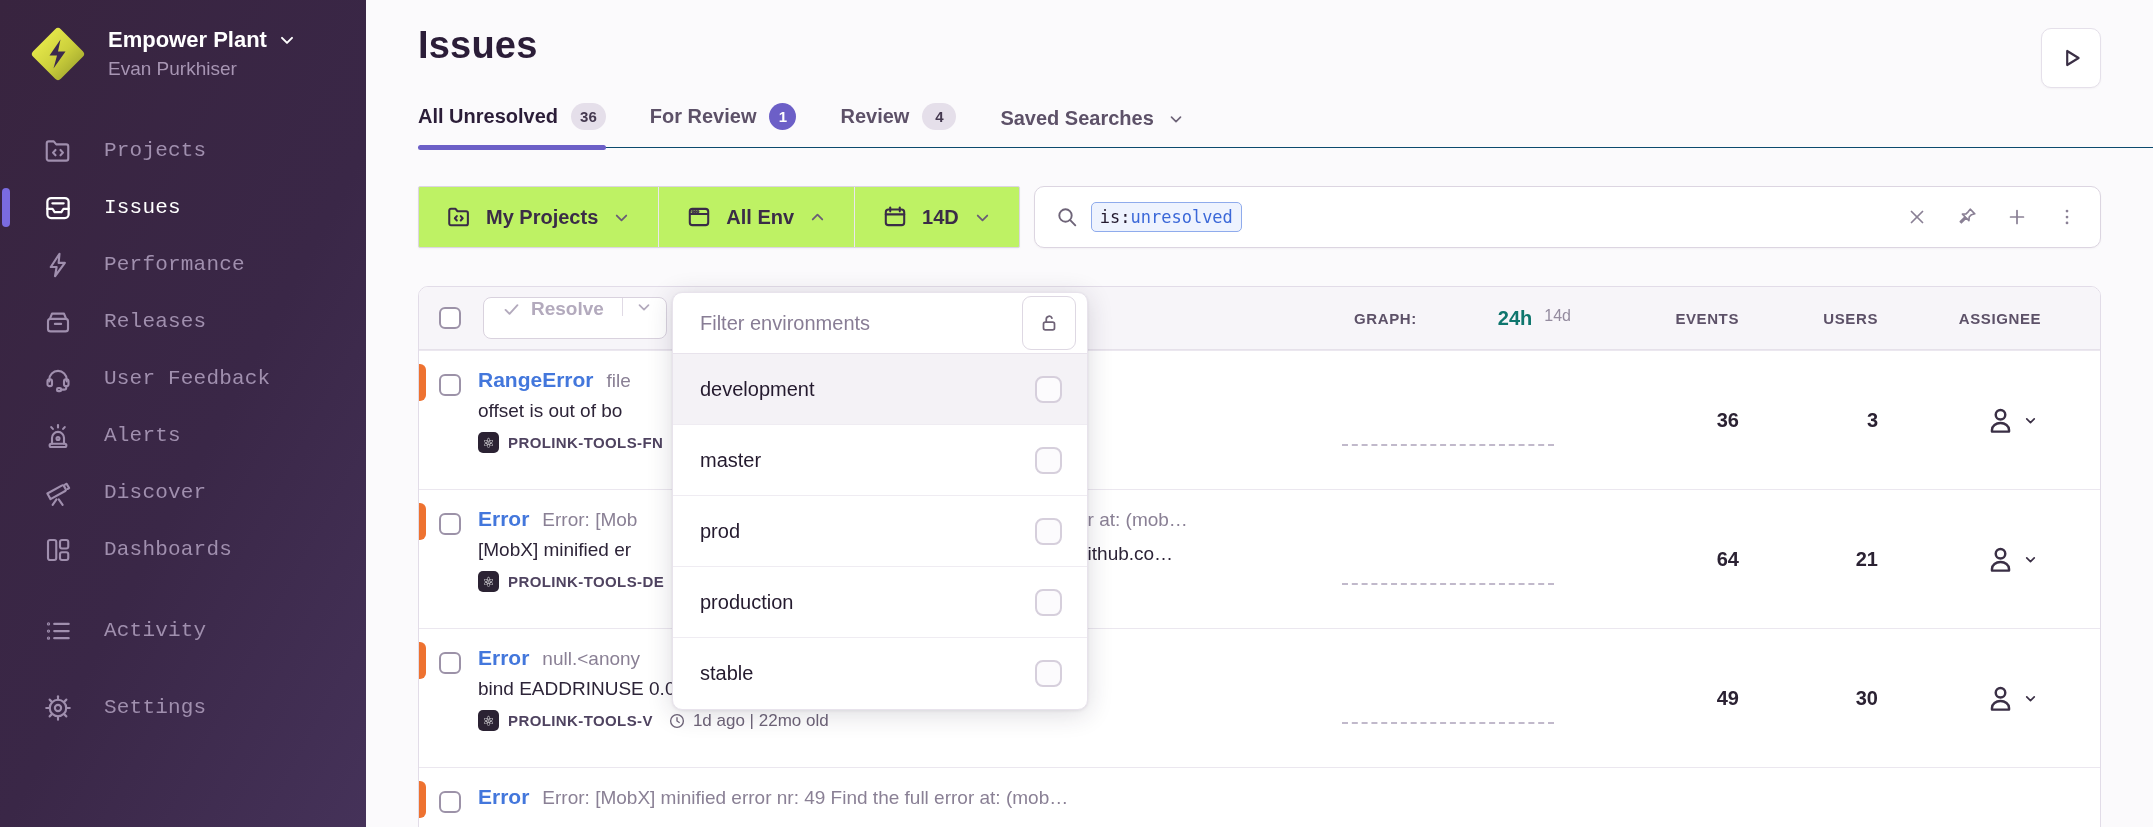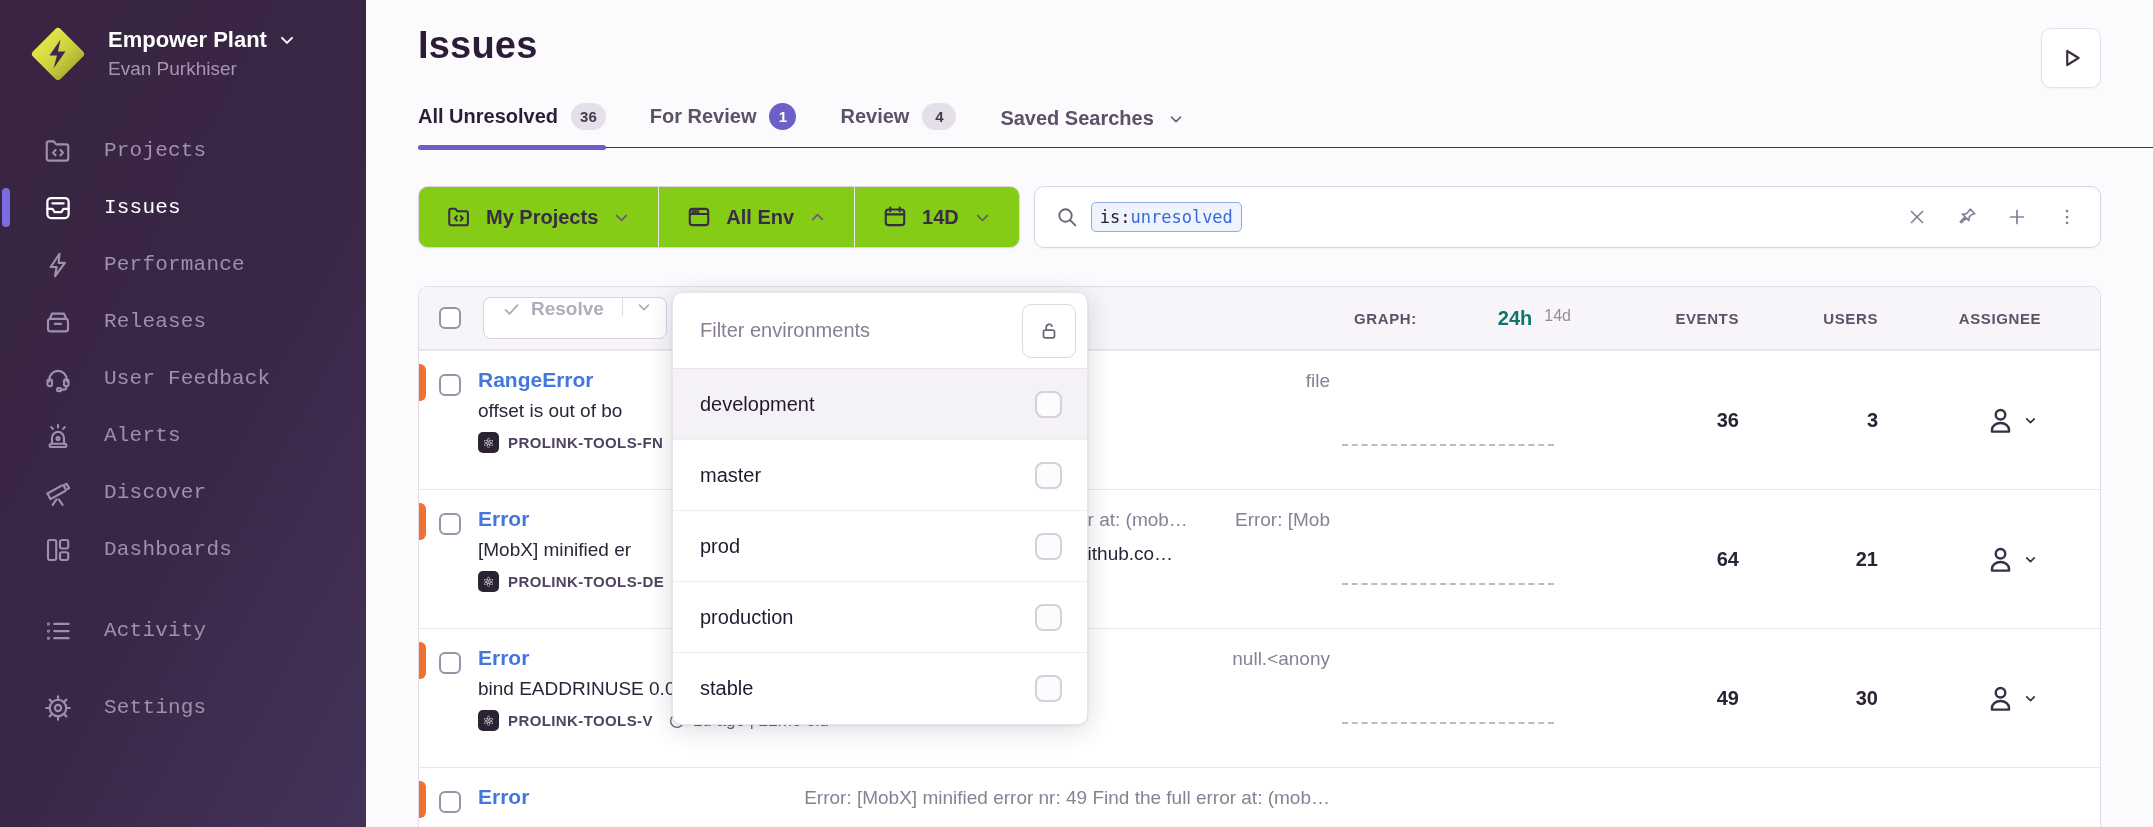--- a/index.html
+++ b/index.html
@@ -44,21 +44,21 @@
   .tab.active { color:#2b1d38; }
   .tab.active::after { content:""; position:absolute; left:0; right:0; bottom:-3px; height:5px;
     background:#6c5fc7; border-radius:3px; }
   .badge { min-width:34px; height:27px; padding:0 9px; border-radius:14px; background:#e5dfea;
     color:#44384f; font-size:15px; font-weight:700; display:flex; align-items:center; justify-content:center; }
   .badge.purple { background:#6c5fc7; color:#fff; min-width:27px; padding:0 6px; }
   .tab-chevron { color:#6e6478; }
 
   
   .filter-row { display:flex; gap:14px; margin:38px 52px 0 52px; }
-  .seg-group { display:flex; background:#84cc16; border:1px solid #dcd5e1; border-radius:10px; height:62px;
+  .seg-group { display:flex; background:#bef264; border:1px solid #dcd5e1; border-radius:2px; height:62px;
     box-shadow:0 1px 2px rgba(43,34,51,.04); overflow:hidden; flex:none;text-align:right; }
   .seg { display:flex; align-items:center; gap:14px; padding:0 27px; cursor:pointer; }
   .seg + .seg { border-left:1px solid #ebe6ef; }
   .seg-label { font-size:20px; font-weight:700; color:#3a2c47; }
   .seg-icon { color:#3a2c47; display:flex; }
   .seg-chevron { color:#6a5d76; display:flex; }
 
   .search-box { flex:1; background:#fff; border:1px solid #dcd5e1; border-radius:10px; height:62px;
     display:flex; align-items:center; padding:0 22px 0 20px; box-shadow:0 1px 2px rgba(43,34,51,.04); }
   .search-icon { color:#6e6478; display:flex; margin-right:12px; }
@@ -94,40 +94,40 @@
   .g-14d { font-size:16px; font-weight:500; color:#948b9f; cursor:pointer; }
   .c-graph .hlabel { padding-left:24px; }
 
   .row { display:flex; height:139px; position:relative; border-top:1px solid #ebe7ef; background:#fff;
     padding-left:20px; }
   .row:first-of-type { border-top:none; }
   .row-bar { position:absolute; left:0; top:13px; width:7px; height:37px; background:#ee7230;
     border-radius:0 6px 6px 0; }
   .row .chk { margin-top:23px; }
   .issue-left { flex:1; min-width:0; padding:17px 0 0 17px; position:relative; }
-  .line1 { display:flex; align-items:baseline; gap:13px; white-space:nowrap;justify-content:space-between; }
+  .line1 { display:flex; align-items:baseline; gap:13px; white-space:nowrap; }
   .i-title { color:#4377dc; font-size:21px; font-weight:700; cursor:pointer; }
   .i-culprit { color:#8a8095; font-size:19px; }
   .line2 { margin-top:8px; font-size:19px; color:#2d2438; white-space:nowrap; }
   .line3 { margin-top:10px; display:flex; align-items:center; gap:9px; }
   .proj-chip { width:21px; height:21px; background:#2b2233; border-radius:5px; color:#fff;
     display:flex; align-items:center; justify-content:center; font-size:14px; line-height:1; }
   .proj-slug { font-size:15px; font-weight:700; color:#4f4360; letter-spacing:.4px; }
   .i-age { display:flex; align-items:center; gap:7px; color:#6e6478; font-size:17px; margin-left:6px; }
   .frag { position:absolute; left:616px; white-space:nowrap; }
   .frag.f-culprit { top:19px; color:#8a8095; font-size:19px; }
   .frag.f-message { top:53px; color:#2d2438; font-size:19px; }
   .spark { position:absolute; top:93px; left:12px; width:212px; border-top:2px dashed #c1b9cb; }
   .num { font-size:20px; font-weight:700; color:#2b2233; }
   .assignee-ctl { display:flex; align-items:center; gap:7px; color:#3a2f45; cursor:pointer; padding-left:22px; }
 
   
   .env-dropdown { position:absolute; left:306px; top:292px; width:416px; background:#fff; border-radius:10px;
     border:1px solid #e8e3ec; box-shadow:0 4px 26px rgba(40,30,55,.16), 0 1px 3px rgba(40,30,55,.08); z-index:20; }
-  .env-head { height:76px; display:flex; align-items:center; padding:0 11px 0 27px;
+  .env-head { height:61px; display:flex; align-items:center; padding:0 11px 0 27px;
     border-bottom:1px solid #e8e3ec; }
   .env-placeholder { color:#887d95; font-size:20px; }
   .env-lock { margin-left:auto; width:54px; height:54px; border:1px solid #ded8e3; border-radius:9px;
     display:flex; align-items:center; justify-content:center; color:#6f6377; background:#fff; cursor:pointer; }
   .env-item { height:71px; display:flex; align-items:center; padding:0 25px 0 27px; cursor:pointer;
     border-bottom:1px solid #efecf2; }
   .env-item:last-child { border-bottom:none; border-radius:0 0 10px 10px; }
   .env-item.hover { background:#f4f2f6; }
   .env-item .env-name { font-size:20px; font-weight:500; color:#241a2e; }
   .env-check { margin-left:auto; width:27px; height:27px; border:2px solid #d6cfdc; border-radius:8px;

